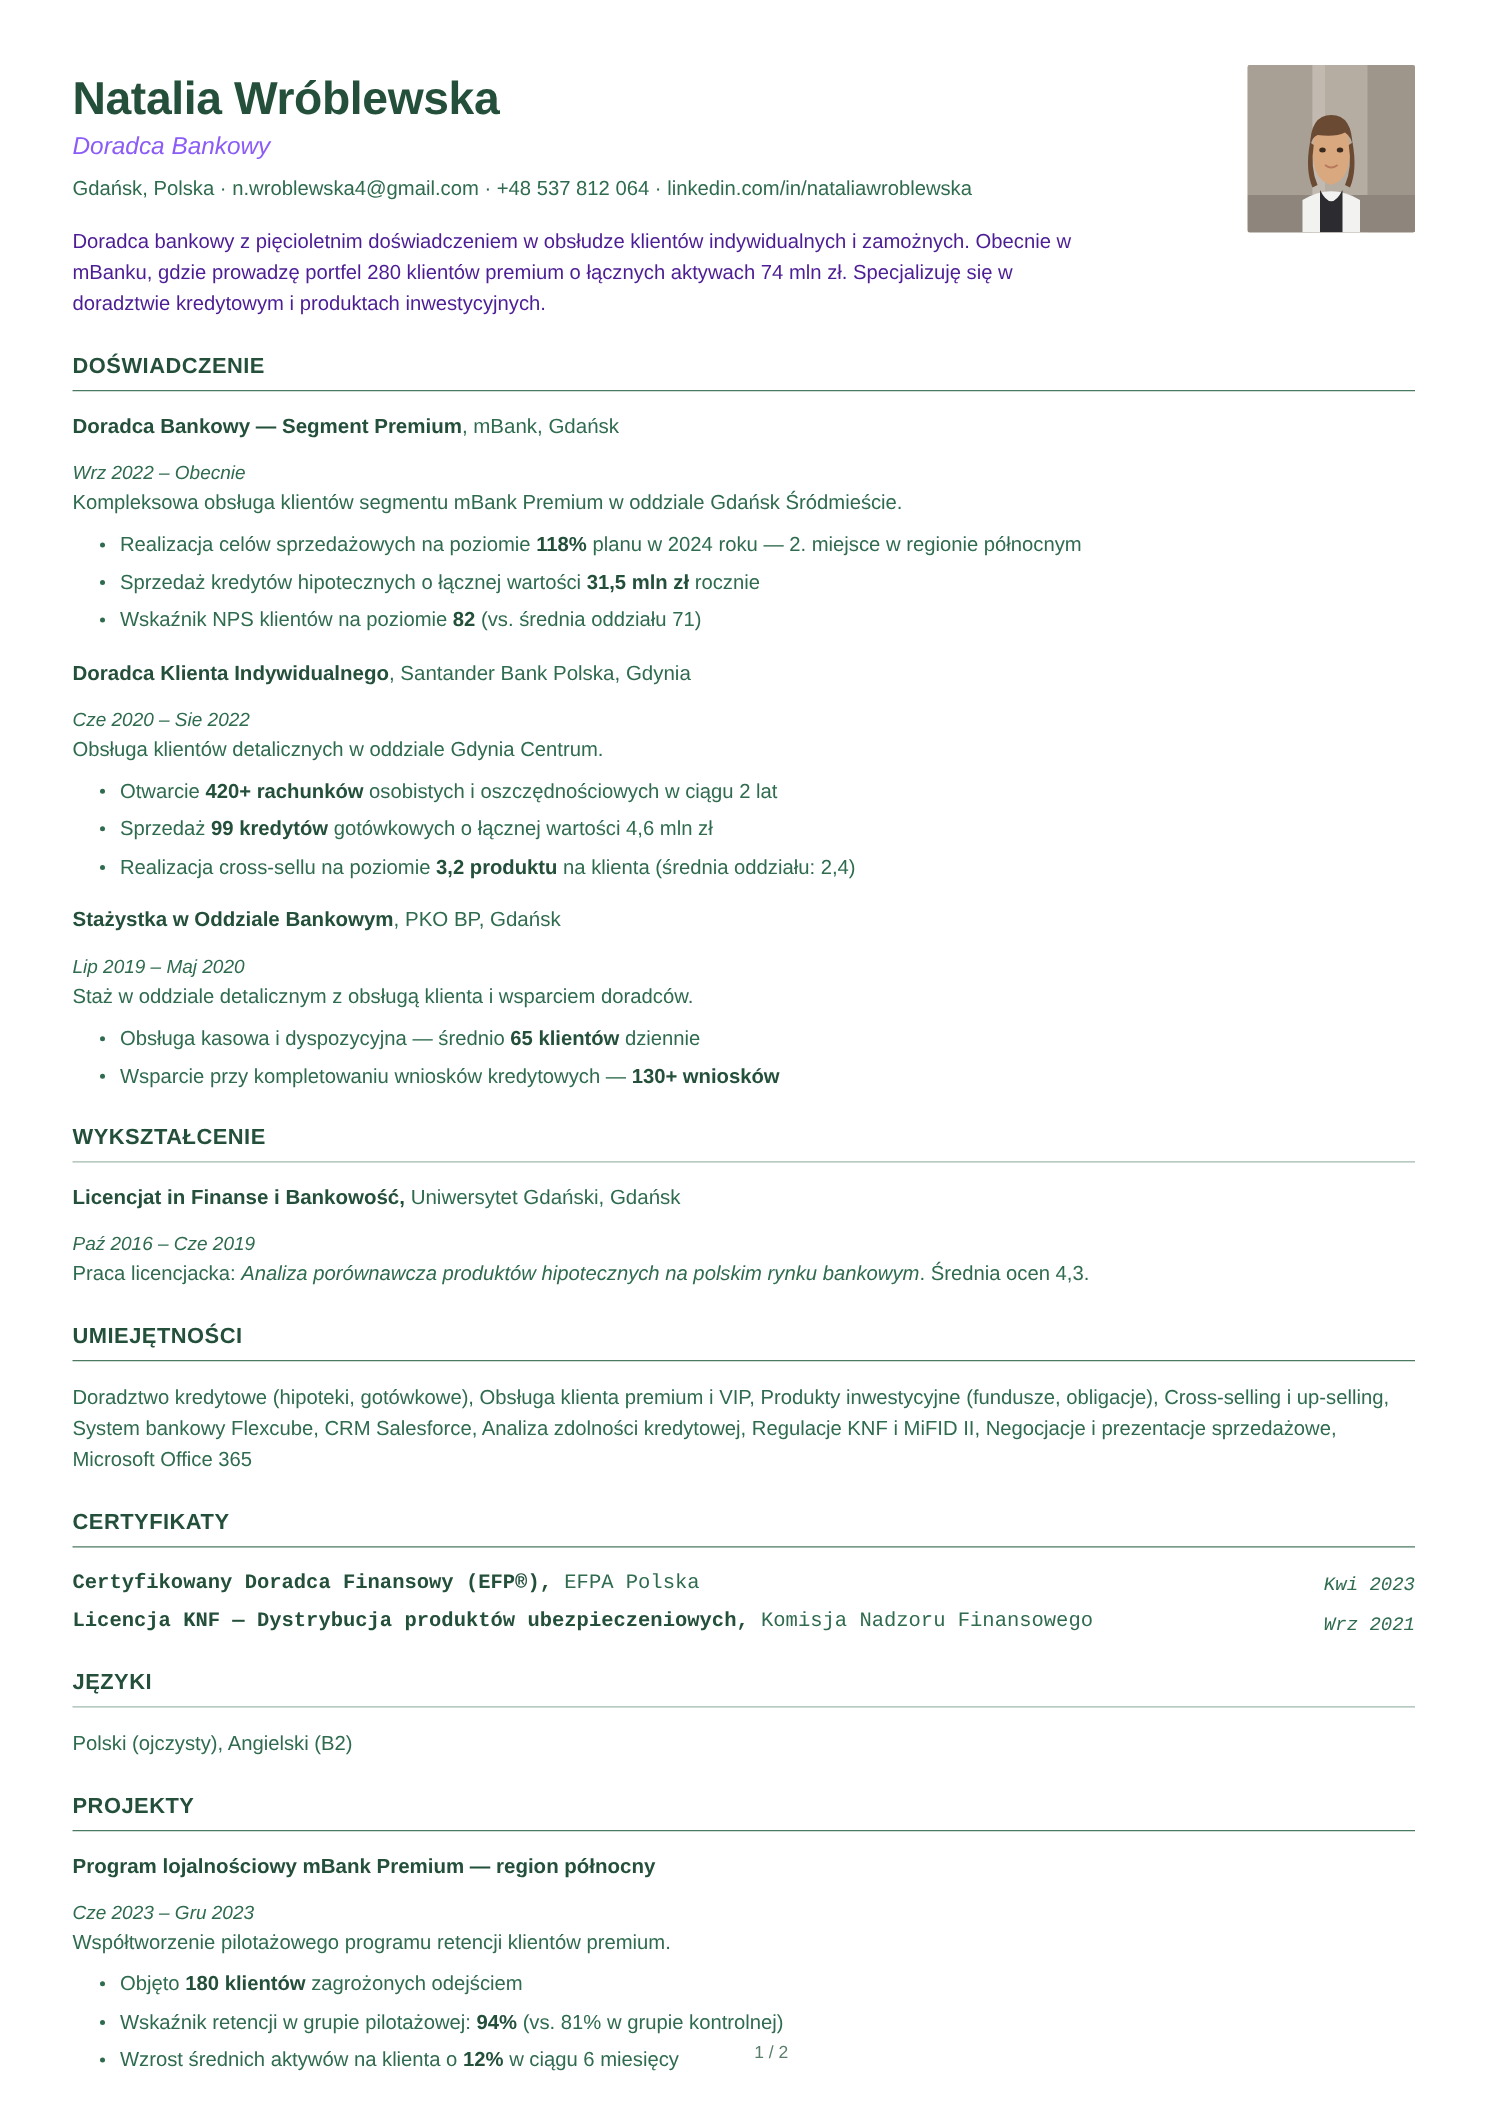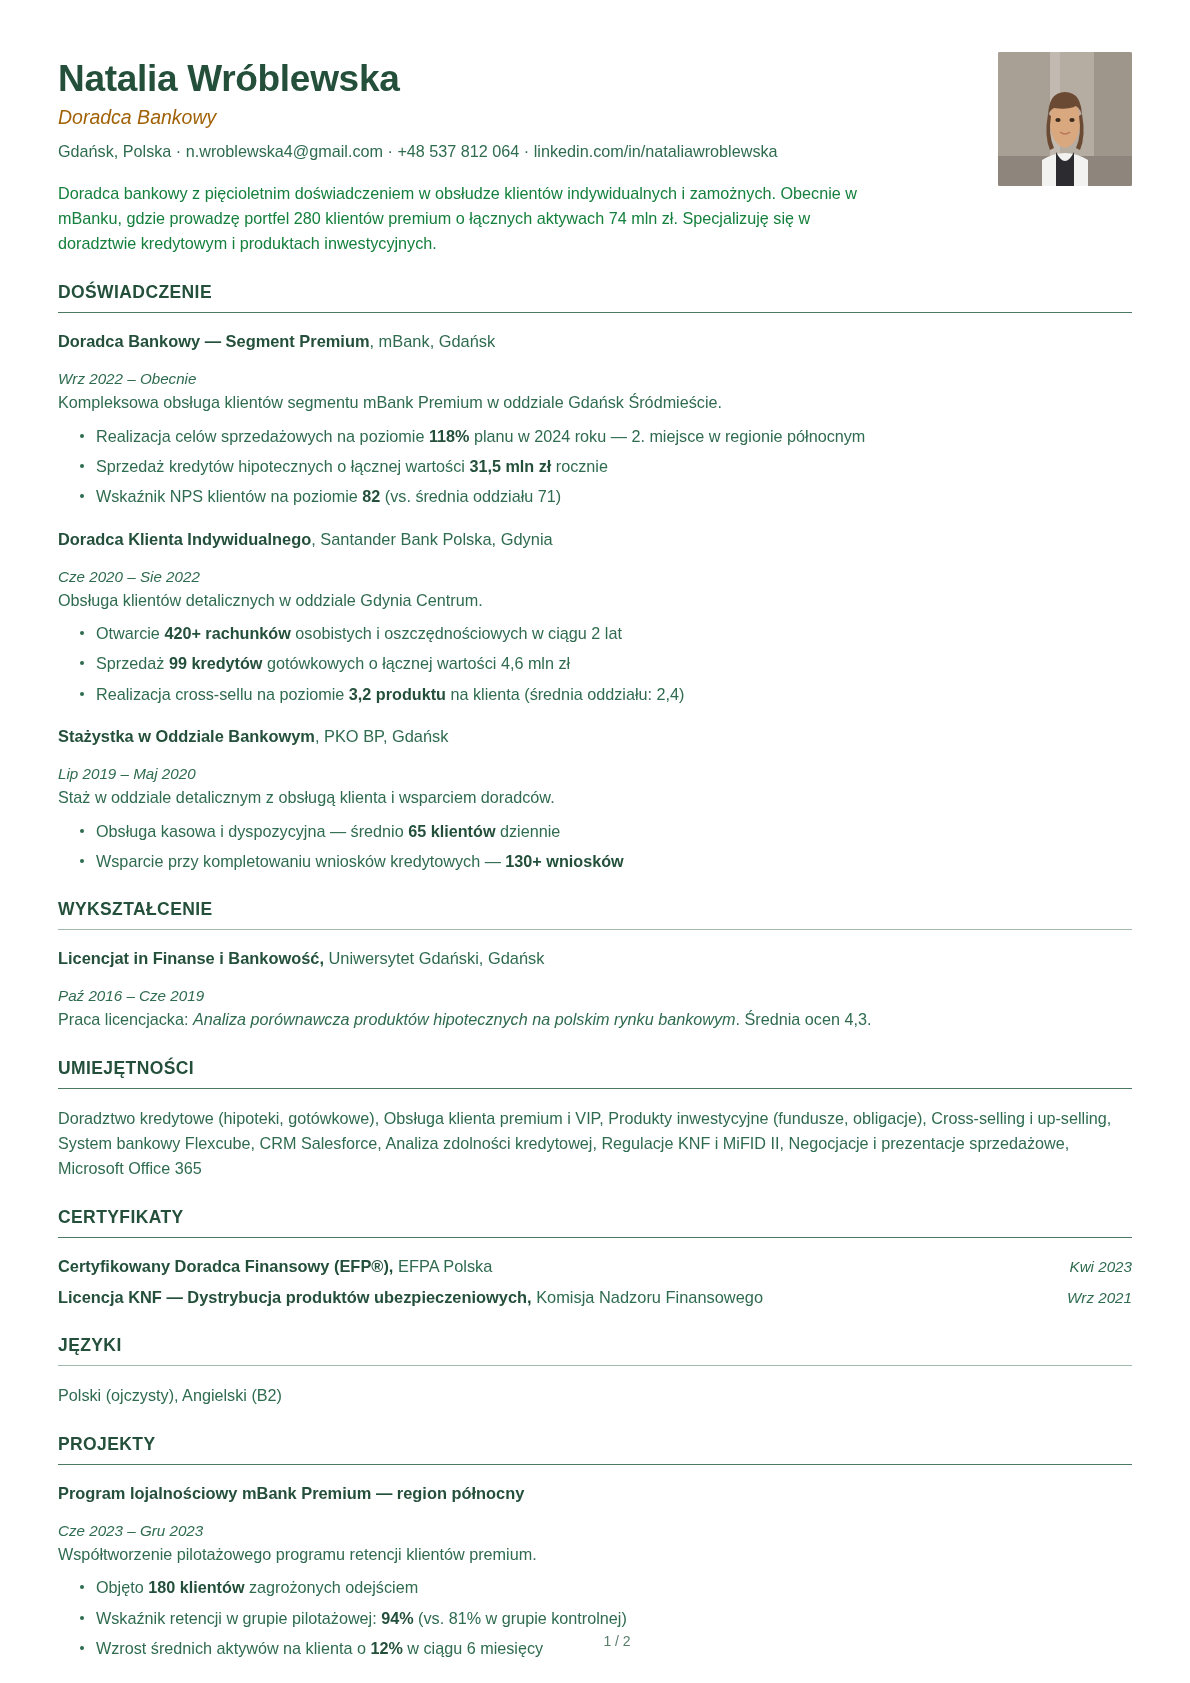--- a/index.html
+++ b/index.html
@@ -32,33 +32,33 @@
     font-size: 37px;
     font-weight: bold;
     letter-spacing: -0.3px;
     color: #24503b;
     line-height: 1.12;
     margin: 0 0 7px 0;
   }
   .headline {
     font-size: 19.5px;
     font-style: italic;
-    color: #a16207;
+    color: #8b5cf6;
     margin: 0 0 11px 0;
     line-height: 1.2;
   }
   .contact {
     font-size: 16.2px;
     color: #2f6b4f;
     line-height: 1.35;
     margin-bottom: 18px;
   }
   .summary {
     font-size: 16.2px;
-    color: #15803d;
+    color: #4c1d95;
     line-height: 1.55;
     max-width: 830px;
   }
   .photo {
     width: 134px;
     height: 134px;
     flex: 0 0 134px;
     border-radius: 2px;
     overflow: hidden;
     background: #b9b2a8;
@@ -138,24 +138,25 @@
   }
   ul.bullets li b { font-weight: bold; color: #24503b; }
 
   .plain-text {
     font-size: 16.2px;
     color: #2f6b4f;
     line-height: 1.55;
   }
   .cert-row {
     display: flex;
-    align-items: center;
+    align-items: flex-end;
     justify-content: space-between;
     gap: 2px;
     margin-bottom: 9px;
+    font-family: Liberation Mono, monospace;
   }
   .cert-row:last-child { margin-bottom: 0; }
 
   .footer {
     position: absolute;
     left: 0;
     right: 0;
     bottom: 34px;
     text-align: center;
     font-size: 14px;

